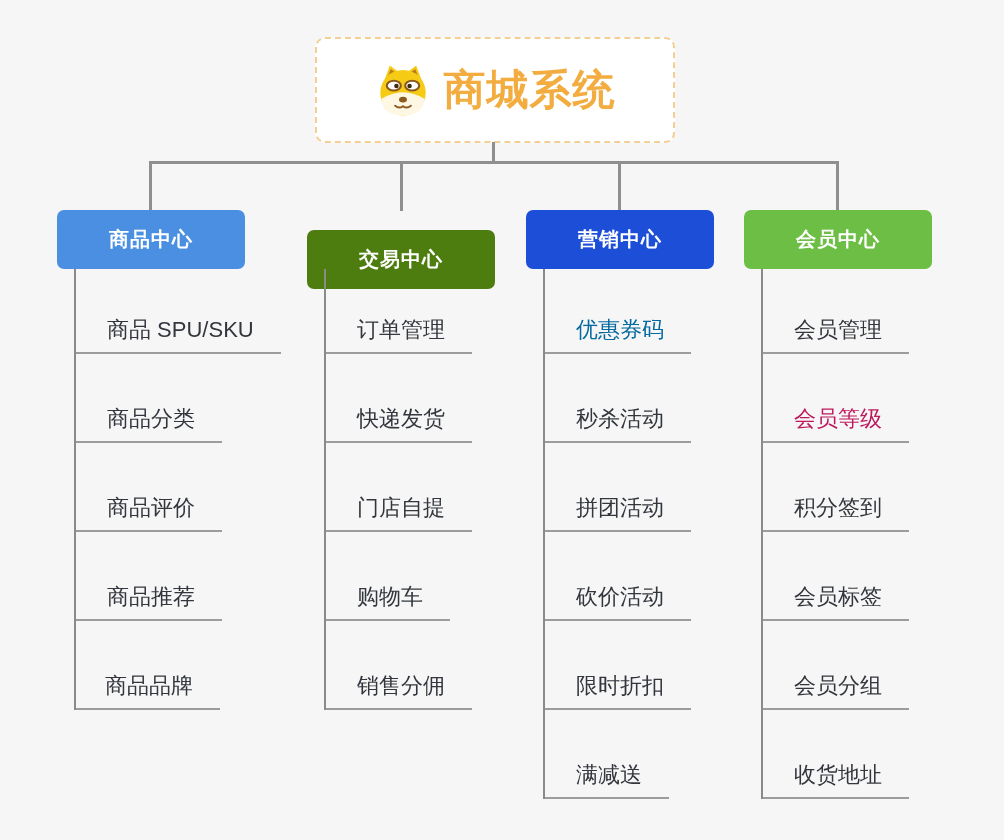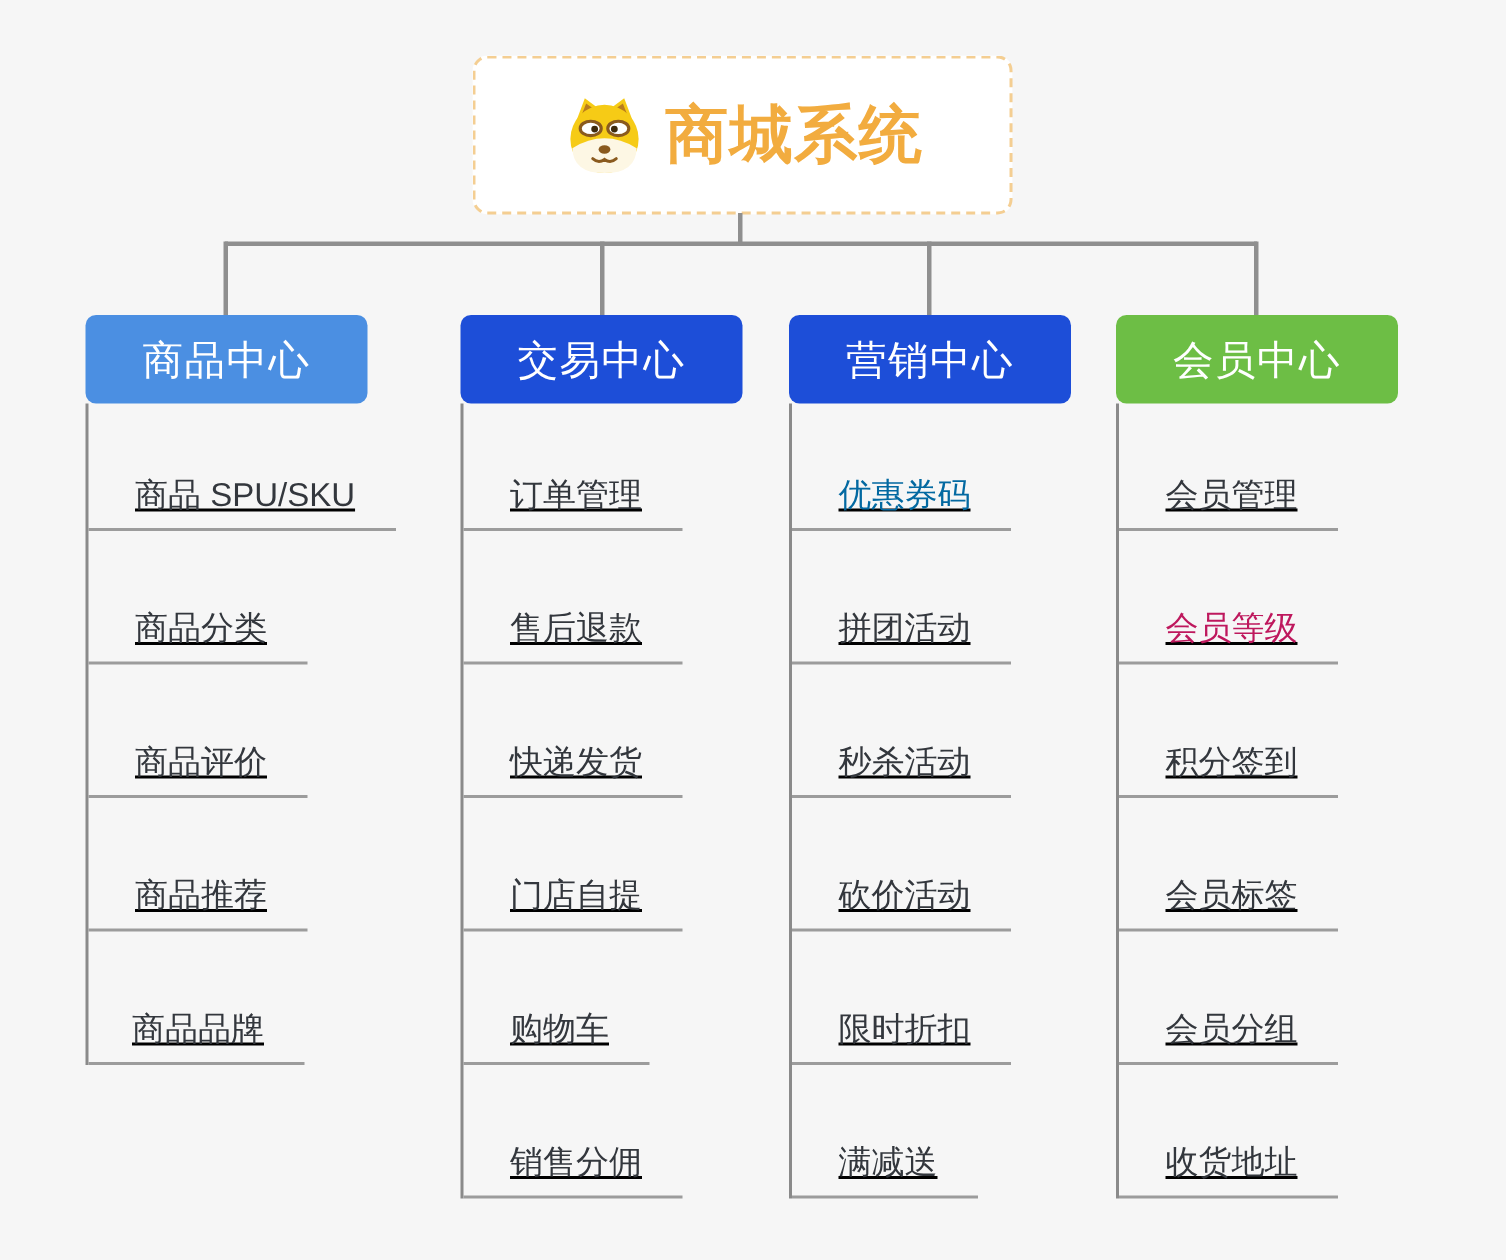--- a/index.html
+++ b/index.html
@@ -45,28 +45,27 @@
   .branches-host .column:nth-of-type(3) { left: 526px; }
   .branches-host .column:nth-of-type(4) { left: 744px; }
 
   .branch-header {
     width: 188px; height: 59px; box-sizing: border-box;
     border-radius: 7px;
     display: flex; align-items: center; justify-content: center;
     cursor: default;
   }
   .branch-label {
-    color: #FFFFFF; font-size: 27px; font-weight: 400;
+    color: #FFFFFF; font-size: 20px; font-weight: 700;
     letter-spacing: 1px; white-space: nowrap; text-align: center;
   }
 
   .leaves {
-    position: absolute; left: 0; top: 59px;
+    position: absolute; left: 17px; top: 59px;
     border-left: 2px solid #701a75;
-    text-decoration: underline;
   }
   .leaf {
     height: 89px;
     display: flex; align-items: flex-end;
   }
   .leaf:first-child { height: 85px; }
   .leaf-label {
     display: inline-block;
     padding: 0 27px 7px 31px;
     border-bottom: 2px solid #9C9C9C;
@@ -124,29 +123,26 @@
           <div class="leaf">
             <span class="leaf-label" style="color: rgb(51, 55, 61); border-bottom-color: rgb(156, 156, 156);">商品推荐</span>
           </div>
           <div class="leaf">
             <span class="leaf-label" style="color: rgb(51, 55, 61); border-bottom-color: rgb(156, 156, 156); padding-left: 29px;">商品品牌</span>
           </div>
         </div>
   </div>
 
   <div class="column">
-    <div class="branch-header" style="background: #1d4ed8;">
+    <div class="branch-header" style="background: #4d7c0f; margin-top: 20px;">
       <span class="branch-label">交易中心</span>
     </div>
     <div class="leaves" style="border-left-color: rgb(138, 138, 138);">
           <div class="leaf">
             <span class="leaf-label" style="color: rgb(51, 55, 61); border-bottom-color: rgb(156, 156, 156);">订单管理</span>
-          </div>
-          <div class="leaf">
-            <span class="leaf-label" style="color: rgb(51, 55, 61); border-bottom-color: rgb(156, 156, 156);">售后退款</span>
           </div>
           <div class="leaf">
             <span class="leaf-label" style="color: rgb(51, 55, 61); border-bottom-color: rgb(156, 156, 156);">快递发货</span>
           </div>
           <div class="leaf">
             <span class="leaf-label" style="color: rgb(51, 55, 61); border-bottom-color: rgb(156, 156, 156);">门店自提</span>
           </div>
           <div class="leaf">
             <span class="leaf-label" style="color: rgb(51, 55, 61); border-bottom-color: rgb(156, 156, 156);">购物车</span>
           </div>
@@ -158,24 +154,24 @@
 
   <div class="column">
     <div class="branch-header" style="background: #1d4ed8;">
       <span class="branch-label">营销中心</span>
     </div>
     <div class="leaves" style="border-left-color: rgb(138, 138, 138);">
           <div class="leaf">
             <span class="leaf-label" style="color: #0369a1; border-bottom-color: rgb(156, 156, 156);">优惠券码</span>
           </div>
           <div class="leaf">
+            <span class="leaf-label" style="color: rgb(51, 55, 61); border-bottom-color: rgb(156, 156, 156);">秒杀活动</span>
+          </div>
+          <div class="leaf">
             <span class="leaf-label" style="color: rgb(51, 55, 61); border-bottom-color: rgb(156, 156, 156);">拼团活动</span>
-          </div>
-          <div class="leaf">
-            <span class="leaf-label" style="color: rgb(51, 55, 61); border-bottom-color: rgb(156, 156, 156);">秒杀活动</span>
           </div>
           <div class="leaf">
             <span class="leaf-label" style="color: rgb(51, 55, 61); border-bottom-color: rgb(156, 156, 156);">砍价活动</span>
           </div>
           <div class="leaf">
             <span class="leaf-label" style="color: rgb(51, 55, 61); border-bottom-color: rgb(156, 156, 156);">限时折扣</span>
           </div>
           <div class="leaf">
             <span class="leaf-label" style="color: rgb(51, 55, 61); border-bottom-color: rgb(156, 156, 156);">满减送</span>
           </div>

